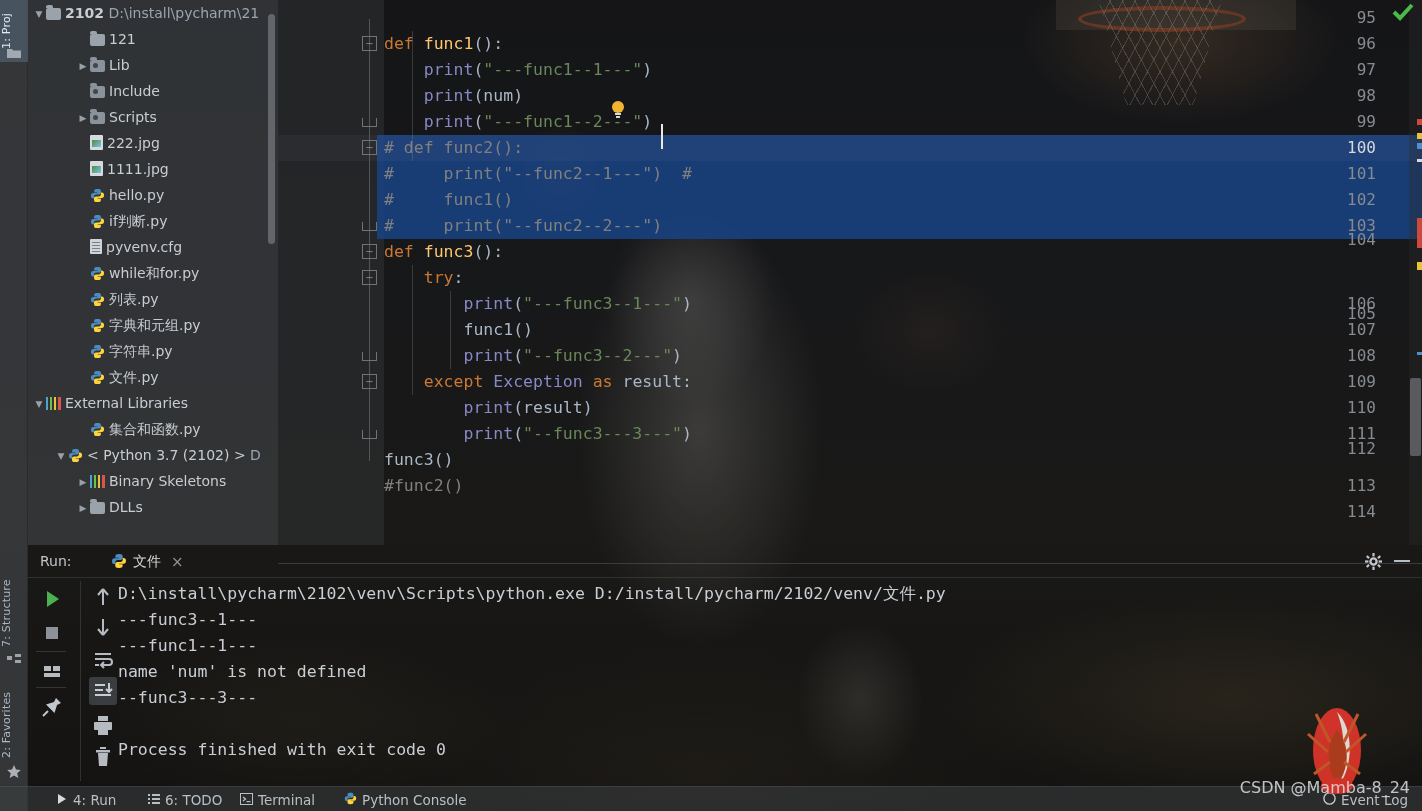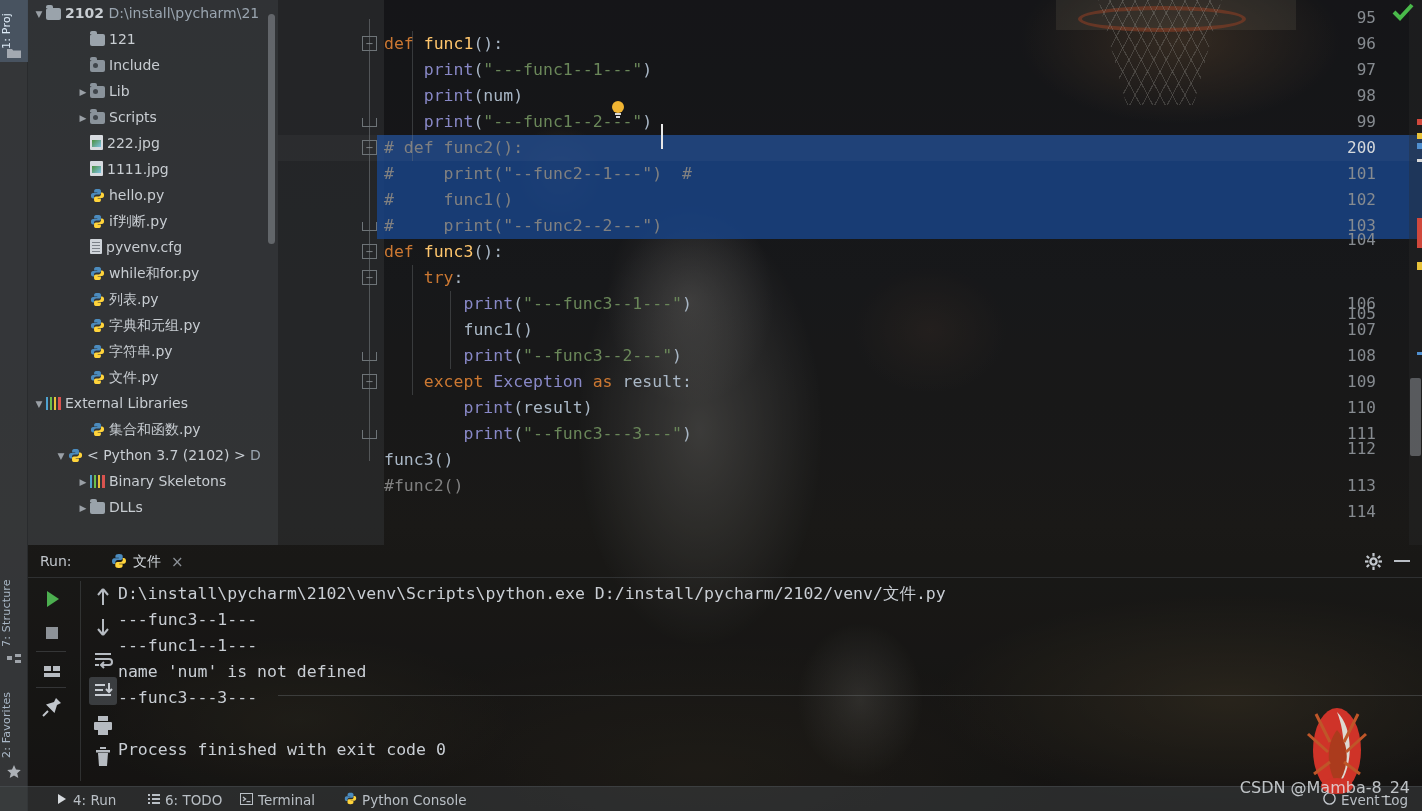--- a/index.html
+++ b/index.html
@@ -114,21 +114,21 @@
   .fico.lib { width:15px;height:13px;
      background: linear-gradient(90deg,#4fa3d1 0 2px, transparent 2px 4px, #6cc04a 4px 6px, transparent 6px 8px, #e8c23a 8px 10px, transparent 10px 12px, #d9534f 12px 14px);}
   .pysvg { vertical-align:-3px; margin-right:4px; }
   #project-scrollbar {
     position:absolute; right: 3px; top: 14px; width: 7px; height: 230px;
     background: rgba(160,165,170,.45); border-radius: 4px;
   }
 
   
   #editor {
-    left: 278px; top: 0; width: 1144px; height: 696px;
+    left: 278px; top: 0; width: 1144px; height: 564px;
     font-family: "DejaVu Sans Mono", "Liberation Mono", monospace;
     font-size: 16.5px;
   }
   #gutter {
     position:absolute; left:0; top:0; width: 106px; height: 545px;
     background: rgba(49,51,53,.55);
   }
   .lnum {
     position:absolute; right: 46px; width: 52px; text-align: right;
     color: #868b90; font-size: 16px; line-height: 26px; height: 26px;
@@ -259,22 +259,22 @@
     <svg width="16" height="16" viewBox="0 0 16 16">
         <path d="M8 1l2 4.5 4.8.5-3.6 3.2 1.1 4.8L8 11.6 3.7 14l1.1-4.8L1.2 6 6 5.5z" fill="#c7ccd2"></path>
       </svg>
   </div>
 </div>
 
 <div class="pane" id="project-panel">
   <div id="tree-rows">
       <div class="tree-row ind1"><span class="tw">▼</span><span class="fico folder"></span><span style="font-weight:bold;">2102</span> <span class="dim">D:\install\pycharm\21</span></div>
       <div class="tree-row ind3"><span class="tw"></span><span class="fico folder"></span><span style="">121</span></div>
+      <div class="tree-row ind3"><span class="tw">▶</span><span class="fico folderb"></span><span style="">Lib</span></div>
       <div class="tree-row ind3"><span class="tw"></span><span class="fico folderb"></span><span style="">Include</span></div>
-      <div class="tree-row ind3"><span class="tw">▶</span><span class="fico folderb"></span><span style="">Lib</span></div>
       <div class="tree-row ind3"><span class="tw">▶</span><span class="fico folderb"></span><span style="">Scripts</span></div>
       <div class="tree-row ind3"><span class="tw"></span><span class="fico img"></span><span style="">222.jpg</span></div>
       <div class="tree-row ind3"><span class="tw"></span><span class="fico img"></span><span style="">1111.jpg</span></div>
       <div class="tree-row ind3"><span class="tw"></span><svg class="pysvg" width="15" height="15" viewBox="0 0 16 16">
           <path d="M7.6 1c-2 0-3.2.7-3.2 2v1.8h3.4v.5H3.2C1.9 5.3 1 6.3 1 8.2s.9 2.9 2.2 2.9h1.1V9.3c0-1.3 1.1-2.3 2.4-2.3h3c1.1 0 2-.8 2-1.9V3c0-1.3-1.2-2-3.1-2z" fill="#4b8bbe"></path>
           <path d="M8.4 15c2 0 3.2-.7 3.2-2v-1.8H8.2v-.5h4.6c1.3 0 2.2-1 2.2-2.9S14.1 4.9 12.8 4.9h-1.1v1.8c0 1.3-1.1 2.3-2.4 2.3h-3c-1.1 0-2 .8-2 1.9V13c0 1.3 1.2 2 3.1 2z" fill="#ffd43b"></path>
         </svg><span style="">hello.py</span></div>
       <div class="tree-row ind3"><span class="tw"></span><svg class="pysvg" width="15" height="15" viewBox="0 0 16 16">
           <path d="M7.6 1c-2 0-3.2.7-3.2 2v1.8h3.4v.5H3.2C1.9 5.3 1 6.3 1 8.2s.9 2.9 2.2 2.9h1.1V9.3c0-1.3 1.1-2.3 2.4-2.3h3c1.1 0 2-.8 2-1.9V3c0-1.3-1.2-2-3.1-2z" fill="#4b8bbe"></path>
           <path d="M8.4 15c2 0 3.2-.7 3.2-2v-1.8H8.2v-.5h4.6c1.3 0 2.2-1 2.2-2.9S14.1 4.9 12.8 4.9h-1.1v1.8c0 1.3-1.1 2.3-2.4 2.3h-3c-1.1 0-2 .8-2 1.9V13c0 1.3 1.2 2 3.1 2z" fill="#ffd43b"></path>
@@ -329,21 +329,21 @@
       <div class="lnum" style="top: 31px;">96</div>
       <div class="fold" style="top: 36px;">−</div>
       <div class="codeline" style="top: 31px;"><span class="k-def">def</span><span class="plain"> </span><span class="fn">func1</span><span class="plain">():</span></div>
       <div class="lnum" style="top: 57px;">97</div>
       <div class="codeline" style="top: 57px;"><span class="plain">    </span><span class="bi">print</span><span class="plain">(</span><span class="str">"---func1--1---"</span><span class="plain">)</span></div>
       <div class="lnum" style="top: 83px;">98</div>
       <div class="codeline" style="top: 83px;"><span class="plain">    </span><span class="bi">print</span><span class="plain">(</span><span class="ident">num</span><span class="plain">)</span></div>
       <div class="lnum" style="top: 109px;">99</div>
       <div class="fold capb" style="top: 118px;"></div>
       <div class="codeline" style="top: 109px;"><span class="plain">    </span><span class="bi">print</span><span class="plain">(</span><span class="str">"---func1--2---"</span><span class="plain">)</span></div>
-      <div class="lnum cur" style="top: 135px;">200</div>
+      <div class="lnum cur" style="top: 135px;">100</div>
       <div class="fold" style="top: 140px;">−</div>
       <div class="codeline" style="top: 135px;"><span class="cmt"># def func2():</span></div>
       <div class="lnum" style="top: 161px;">101</div>
       <div class="codeline" style="top: 161px;"><span class="cmt">#     print("--func2--1---")  #</span></div>
       <div class="lnum" style="top: 187px;">102</div>
       <div class="codeline" style="top: 187px;"><span class="cmt">#     func1()</span></div>
       <div class="lnum" style="top: 213px;">103</div>
       <div class="fold capb" style="top: 222px;"></div>
       <div class="codeline" style="top: 213px;"><span class="cmt">#     print("--func2--2---")</span></div>
       <div class="lnum" style="top: 227px;">104</div>

